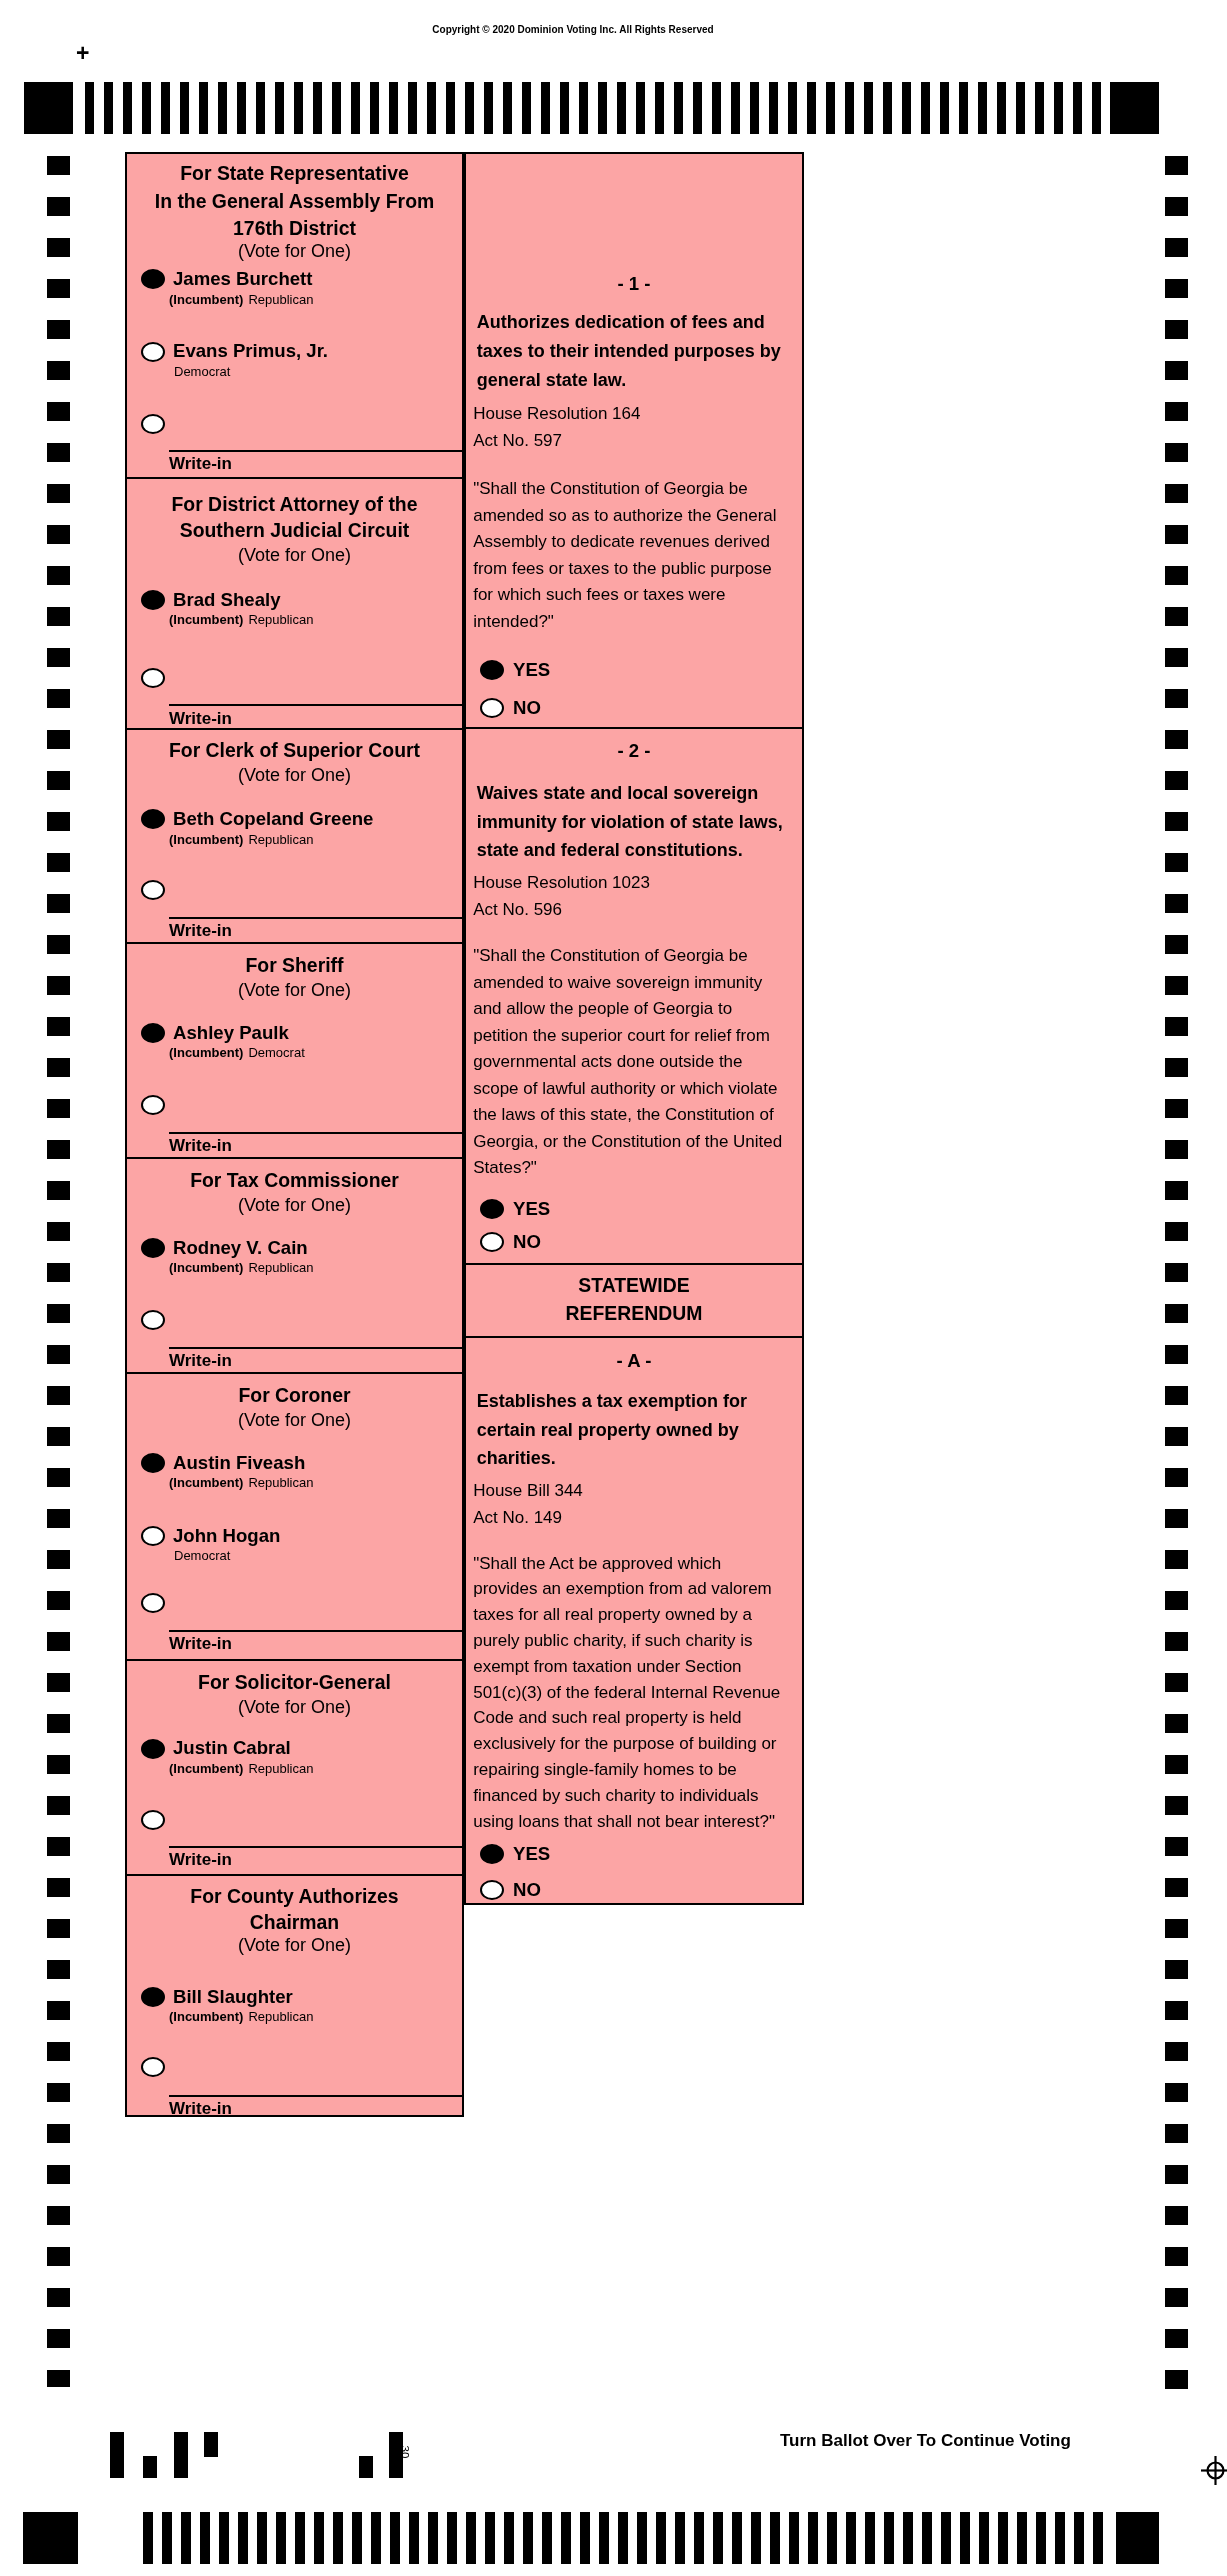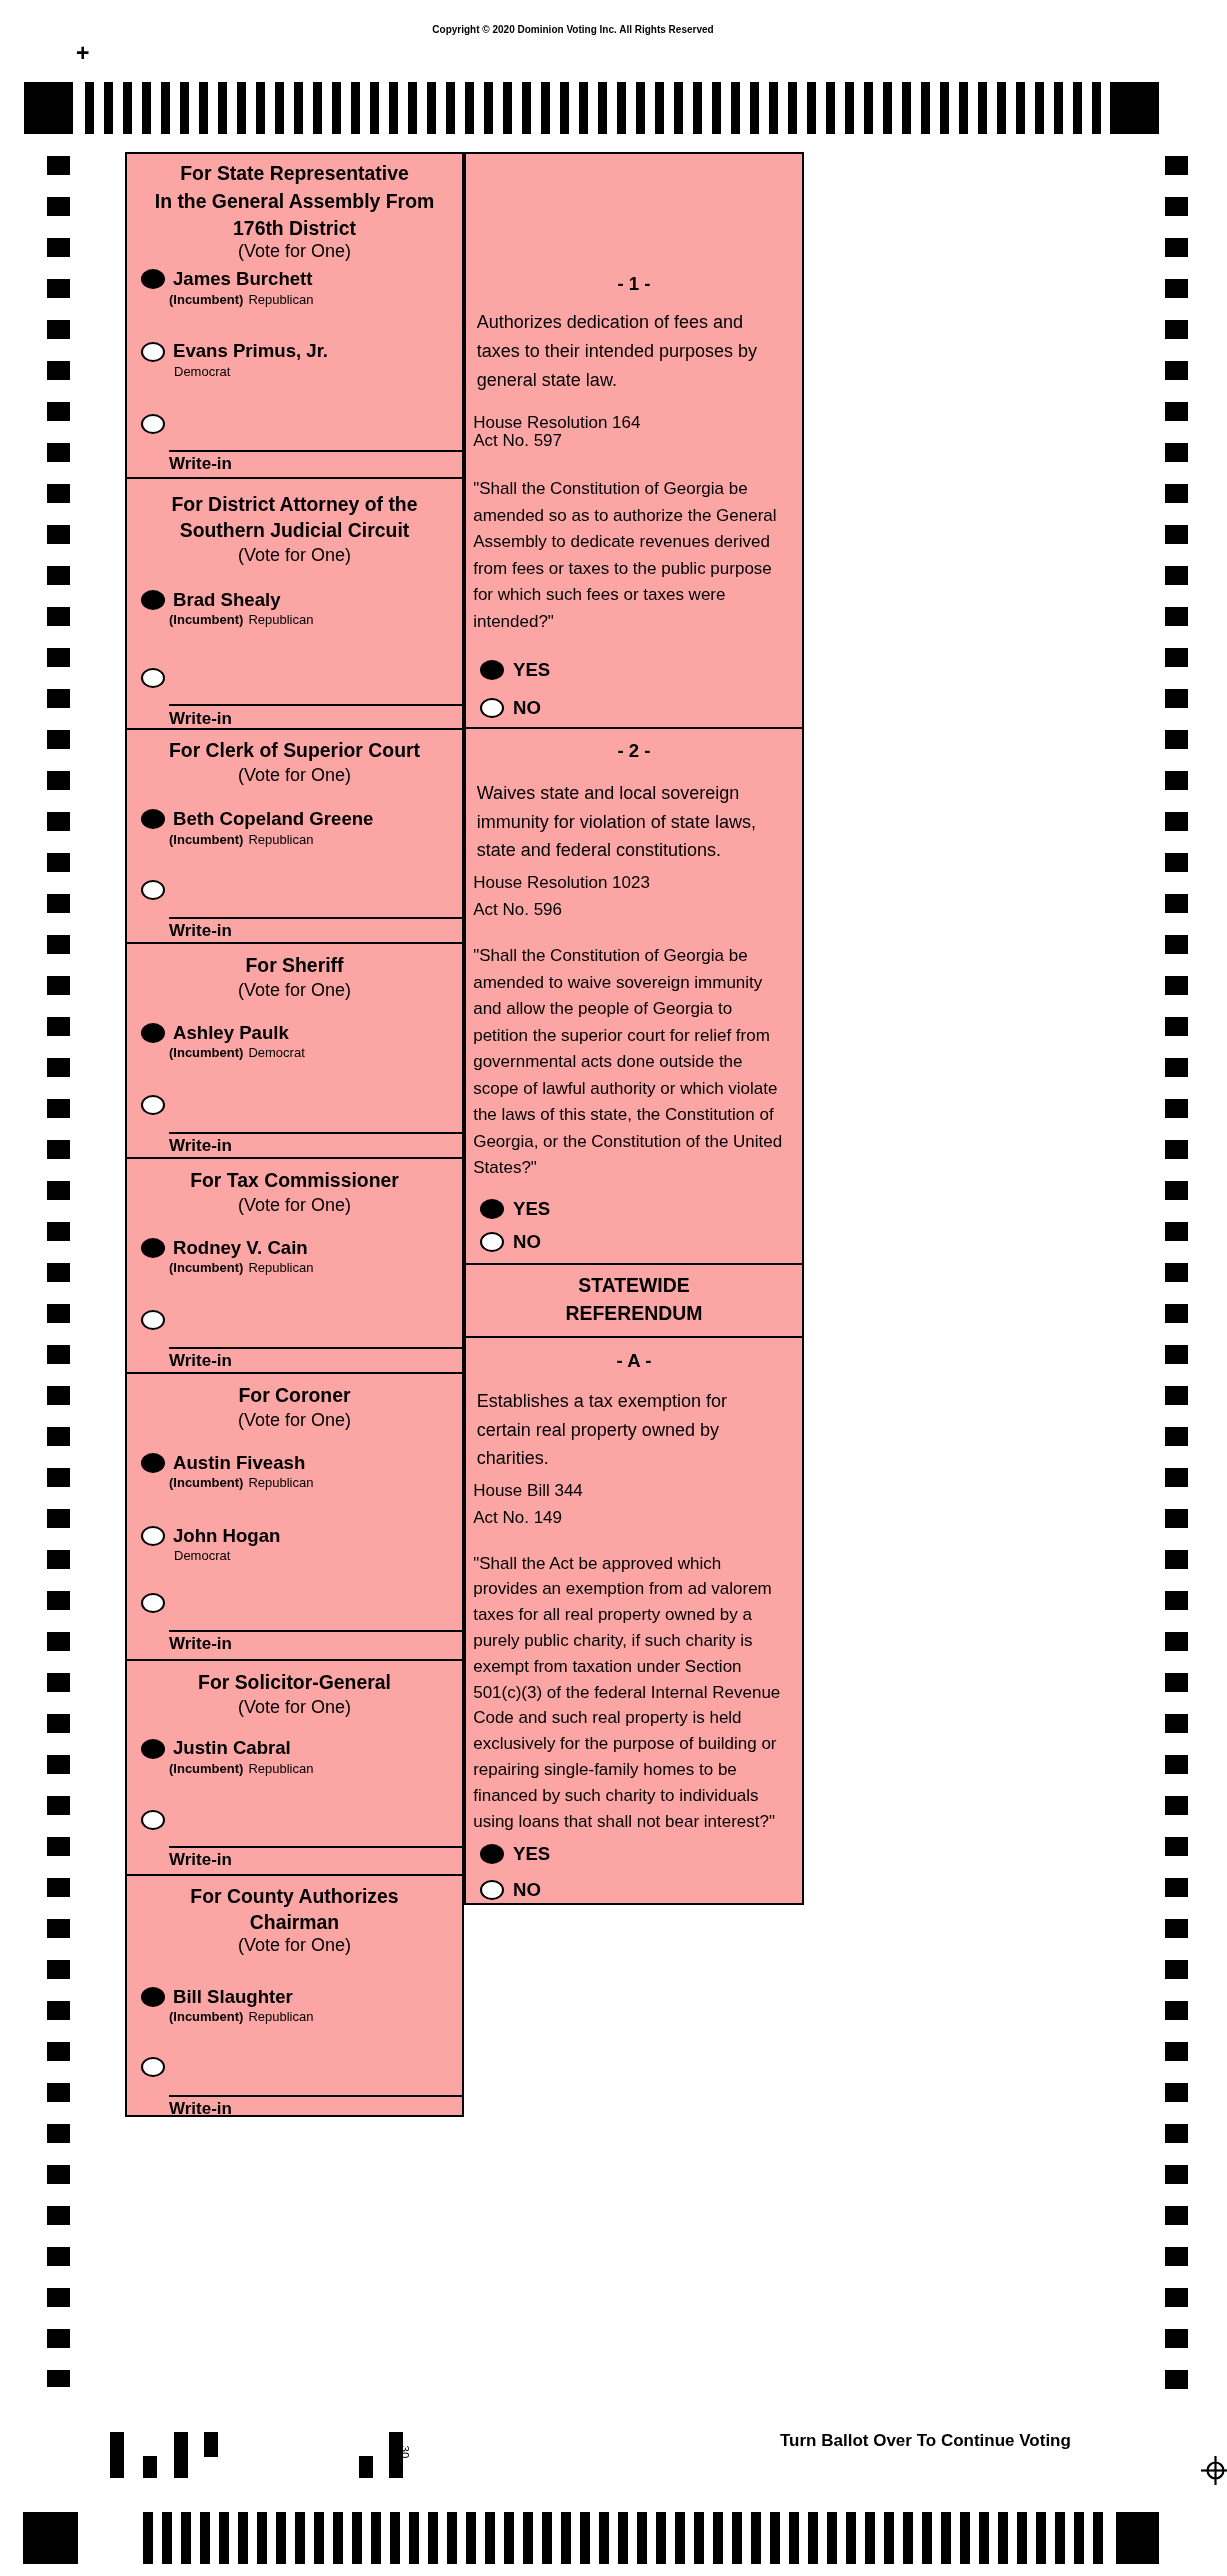--- a/index.html
+++ b/index.html
@@ -34,21 +34,21 @@
   .cname{position:absolute;left:46px;font-size:18.6px;font-weight:bold;white-space:nowrap;}
   .cparty{position:absolute;left:42px;font-size:13px;white-space:nowrap;}
   .cparty b{margin-right:5px;}
   .wline{position:absolute;left:42px;right:0;border-top:2.2px solid #000;}
   .wlabel{position:absolute;left:42px;font-weight:bold;font-size:17px;}
   .mhead{position:absolute;left:0;right:0;border-bottom:2.2px solid #000;}
   .mheadline{position:absolute;left:0;right:0;text-align:center;font-weight:bold;font-size:19.4px;line-height:21.5px;}
   .measure{position:absolute;left:0;right:0;border-bottom:2.2px solid #000;}
   .measure.last{border-bottom:none;}
   .mnum{position:absolute;left:0;right:0;text-align:center;font-weight:bold;font-size:18.6px;}
-  .msum{position:absolute;left:10.8px;right:4.3px;font-weight:normal;font-size:18px;white-space:nowrap;}
+  .msum{position:absolute;left:10.8px;right:4.3px;font-weight:bold;font-size:18px;white-space:nowrap;}
   .mauth,.mq{position:absolute;left:7.2px;right:2.9px;font-size:17px;white-space:nowrap;}
   .ylabel{position:absolute;left:47px;font-weight:bold;font-size:18.6px;}
   .bbar{position:absolute;background:#000;}
   .stubnum{left:399px;top:2446px;font-size:11.5px;transform:rotate(90deg);transform-origin:center;}
   .turn{left:780px;top:2431px;font-size:17px;font-weight:bold;white-space:nowrap;}
   #target{left:1201px;top:2456px;}
 </style>
 </head>
 <body>
 
@@ -157,21 +157,21 @@
   <div class="col" id="rightCol">
       <div class="mhead" style="top: 1110px; height: 72px;">
         <div class="mheadline" style="top: 10.8px;">STATEWIDE</div>
         <div class="mheadline" style="top: 39px;">REFERENDUM</div>
       </div>
       <div class="measure" style="top: 106px; height: 467px;">
         <div class="mnum" style="top: 13px;">- 1 -</div>
         <div class="msum" style="top: 52px;">Authorizes dedication of fees and</div>
         <div class="msum" style="top: 81px;">taxes to their intended purposes by</div>
         <div class="msum" style="top: 110px;">general state law.</div>
-        <div class="mauth" style="top: 144px; margin-top: 9px;">House Resolution 164</div>
+        <div class="mauth" style="top: 144px;">House Resolution 164</div>
         <div class="mauth" style="top: 171px;">Act No. 597</div>
         <div class="mq" style="top: 219px;">"Shall the Constitution of Georgia be</div>
         <div class="mq" style="top: 246px;">amended so as to authorize the General</div>
         <div class="mq" style="top: 272px;">Assembly to dedicate revenues derived</div>
         <div class="mq" style="top: 299px;">from fees or taxes to the public purpose</div>
         <div class="mq" style="top: 325px;">for which such fees or taxes were</div>
         <div class="mq" style="top: 352px;">intended?"</div>
         <div class="oval filled" style="top: 400px;"></div>
         <div class="ylabel" style="top: 399px;">YES</div>
         <div class="oval" style="top: 438px;"></div>

